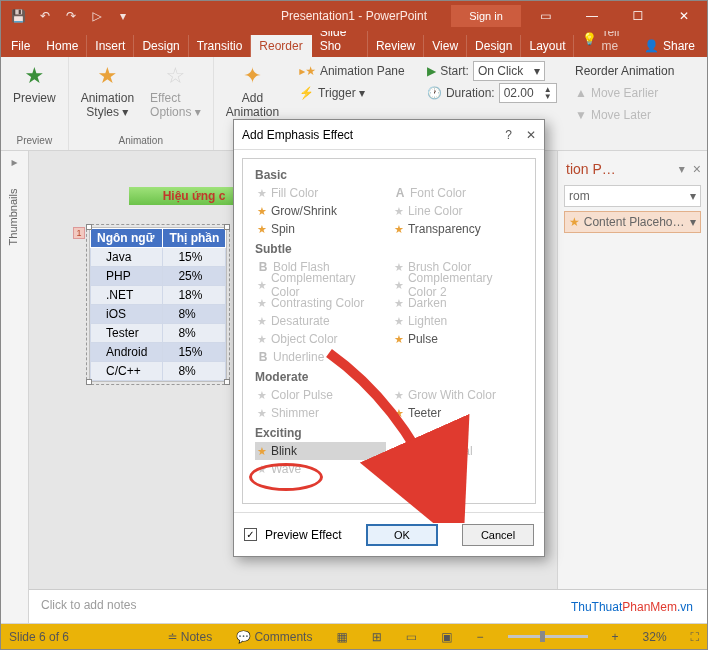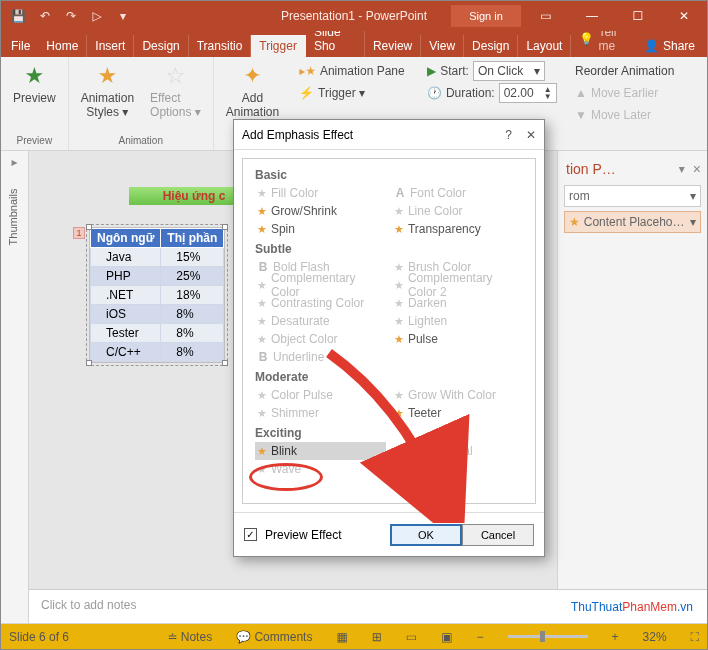--- a/index.html
+++ b/index.html
@@ -93,21 +93,21 @@
     <div>✕</div>
   </div>
 </div>
 
 <div class="menubar">
   <div class="menu-item file">File</div>
   <div class="menu-item">Home</div>
   <div class="menu-item">Insert</div>
   <div class="menu-item">Design</div>
   <div class="menu-item">Transitio</div>
-  <div class="menu-item active">Trigger</div>
+  <div class="menu-item active">Reorder</div>
   <div class="menu-item">Slide Sho</div>
   <div class="menu-item">Review</div>
   <div class="menu-item">View</div>
   <div class="menu-item">Design</div>
   <div class="menu-item">Layout</div>
   <div class="menu-tell">
       <span>💡</span>
       <span>Tell me</span>
     </div>
   <div class="menu-share">
@@ -215,20 +215,24 @@
             </tr>
         <tr>
               <td>iOS</td>
               <td>8%</td>
             </tr>
         <tr>
               <td>Tester</td>
               <td>8%</td>
             </tr>
         <tr>
+              <td>Android</td>
+              <td>15%</td>
+            </tr>
+        <tr>
               <td>C/C++</td>
               <td>8%</td>
             </tr>
       </tbody>
         </table>
     </div>
   </div>
 </div>
 
 <div class="scroll-h">
@@ -377,21 +381,21 @@
         </div>
         <div class="fx">
           <span style="width:12px"></span>
           <span></span>
         </div>
       </div>
   </div>
   <div class="dlg-foot">
     <span class="chk">✓</span>
     <span>Preview Effect</span>
-    <div style="margin-left:auto;display:flex;gap:0">
+    <div style="margin-left:auto;display:flex;gap:24px">
       <div class="btn primary">OK</div>
       <div class="btn">Cancel</div>
     </div>
   </div>
 </div>
 
 <div class="red-circle" style="top:462px;left:248px"></div>
 <svg class="red-arrow" style="top:342px;left:318px" width="170" height="180">
   <defs>
       <marker id="ah" markerWidth="12" markerHeight="12" refX="6" refY="6" orient="auto">

